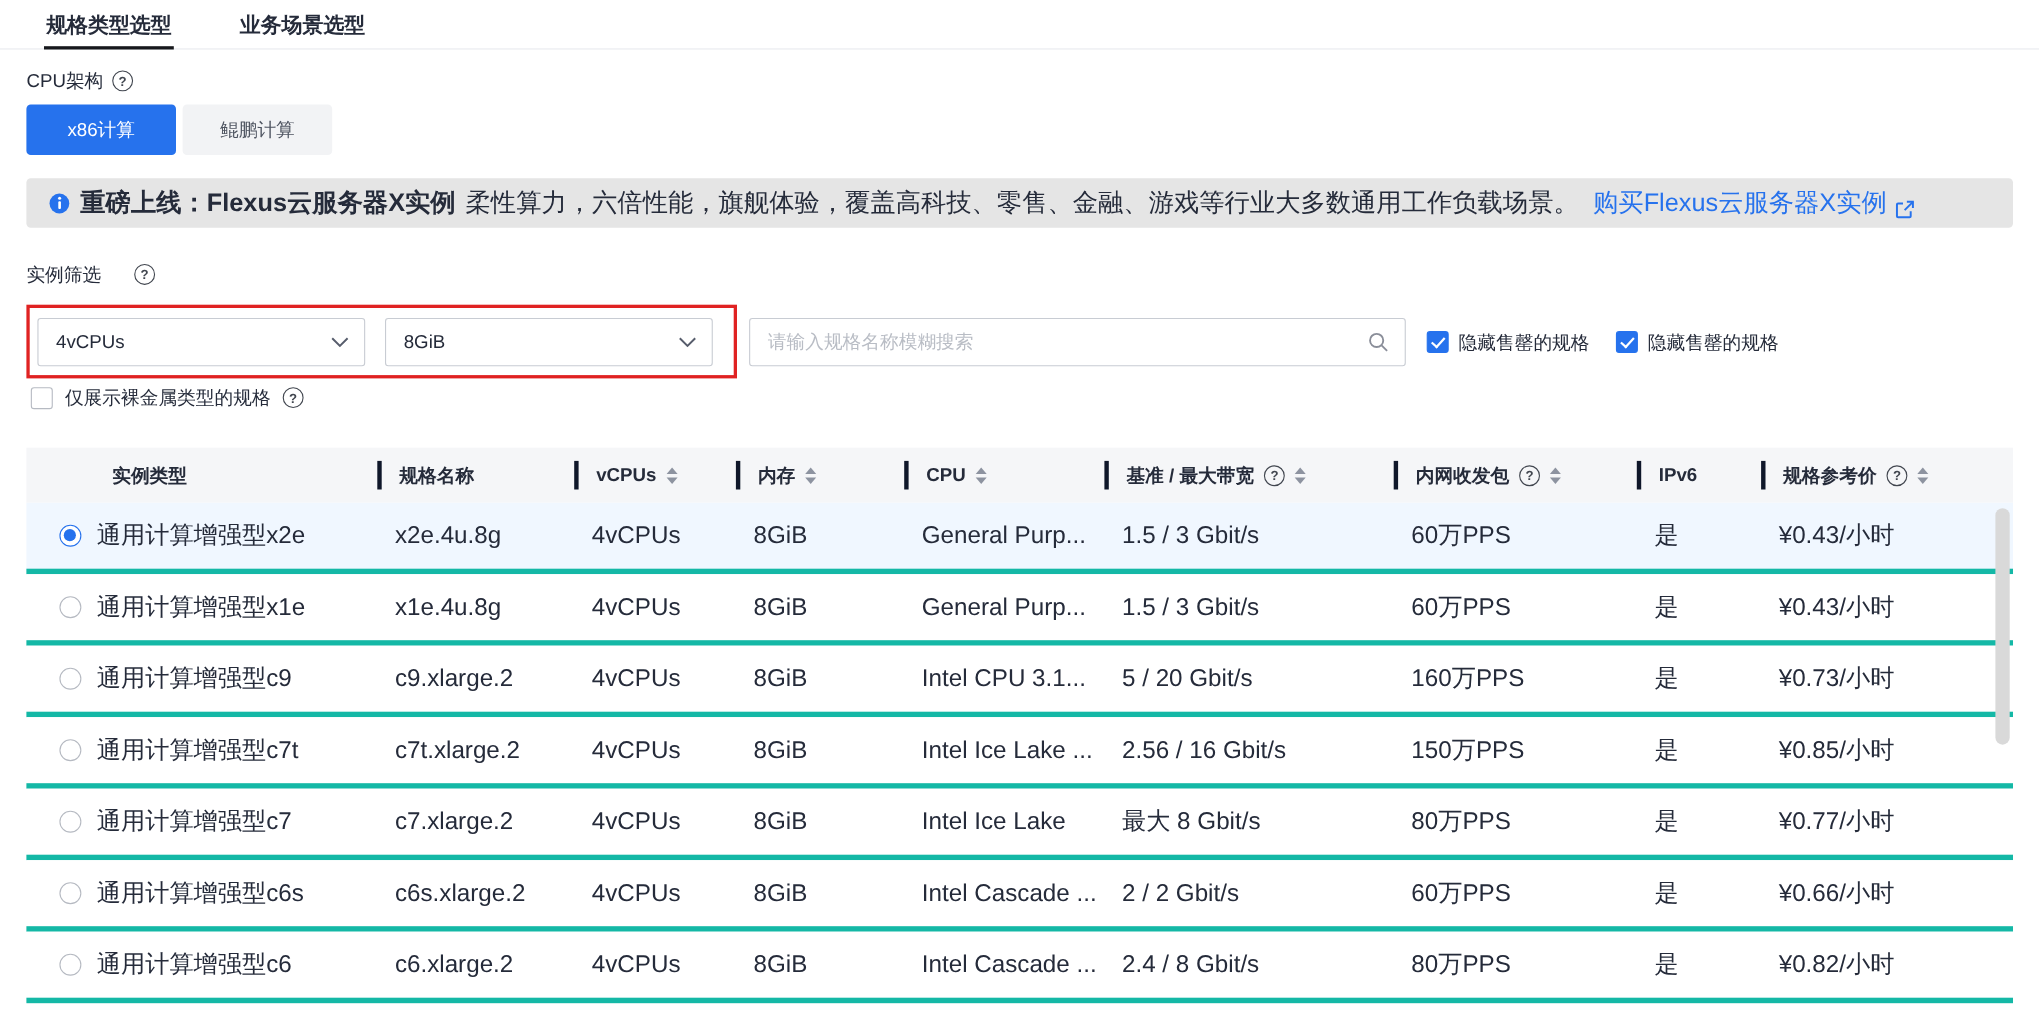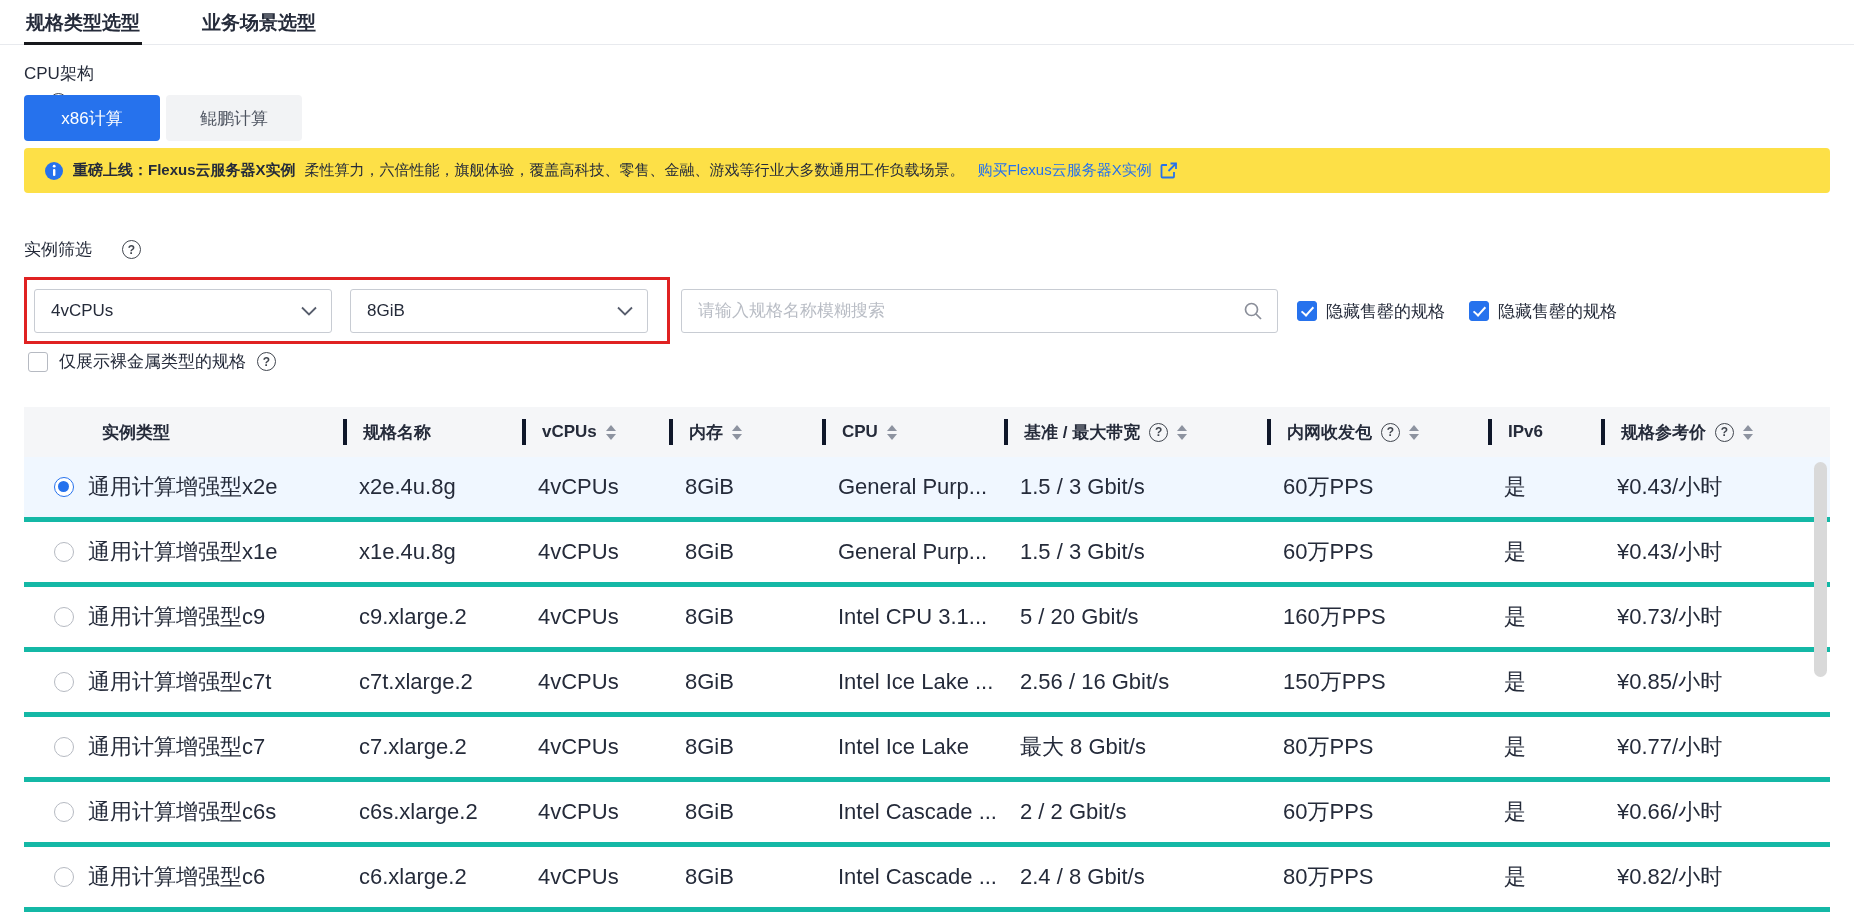--- a/index.html
+++ b/index.html
@@ -4,44 +4,44 @@
 <style>
   * { box-sizing: border-box; margin: 0; padding: 0; }
   html,body { background:#fff; }
   body {
     font-family: "Liberation Sans", "DejaVu Sans", sans-serif;
     color:#252b3a;
   }
   .page { position:relative; width:1854px; height:917px; overflow:hidden; background:#fff; }
 
   
-  .tabbar { position:absolute; left:0; top:0; width:100%; height:45px; border-bottom:1px solid #e8eaee; display:flex; padding-left:24px; }
+  .tabbar { position:absolute; left:0; top:0; width:100%; height:45px; border-bottom:1px solid #e8eaee; display:flex; padding-left:40px; }
   .tab { font-size:19px; font-weight:700; padding:10px 2px 12px; margin-right:58px; cursor:pointer; color:#252b3a; position:relative; }
   .tab.active::after { content:""; position:absolute; left:0; right:0; bottom:-1px; height:3px; background:#17181c; }
   .tab.inactive { font-weight:700; color:#252b3a; }
 
   
   .section-label { position:absolute; left:24px; font-size:17px; color:#252b3a; display:flex; align-items:center; gap:8px; }
-  .cpu-label { top:62px;flex-direction:column; }
+  .cpu-label { top:62px; }
   .filter-label { top:238px;gap:30px; }
 
   .help-ic { display:inline-flex; width:19px; height:19px; border:1.5px solid #41464f; border-radius:50%;
     align-items:center; justify-content:center; font-size:12px; font-weight:700; color:#41464f; line-height:1; flex:0 0 auto; }
 
   
   .arch-row { position:absolute; left:24px; top:95px; display:flex; gap:6px; }
   .arch-btn { height:46px; min-width:136px; padding:0 26px; border:none; border-radius:4px; font-size:17px; cursor:pointer;
     font-family:inherit; background:#f2f3f5; color:#4e5460; }
   .arch-btn.selected { background:#2672ED; color:#fff; }
 
   
-  .banner { position:absolute; left:24px; top:148px; width:1806px; height:45px; background:#fde047; border-radius:4px;
-    display:flex; align-items:center; padding:0 20px; font-size:15px; gap:9px; }
+  .banner { position:absolute; left:24px; top:162px; width:1806px; height:45px; background:#e5e5e5; border-radius:4px;
+    display:flex; align-items:center; padding:0 20px; font-size:23px; gap:9px; }
   .banner .bold { font-weight:700; }
-  .banner a { color:#2672ED; text-decoration:none; display:inline-flex; align-items:flex-start; gap:7px; margin-left:4px; cursor:pointer; }
+  .banner a { color:#2672ED; text-decoration:none; display:inline-flex; align-items:flex-end; gap:7px; margin-left:4px; cursor:pointer; }
 
   
   .red-box { position:absolute; left:24px; top:277px; width:646px; height:67px; border:3px solid #e02222; }
   .select { position:absolute; top:289px; height:44px; background:#fff; border:1px solid #c8ccd3; border-radius:3px;
     display:flex; align-items:center; justify-content:space-between; padding:0 14px 0 16px; font-size:17px; cursor:pointer; }
   .select-vcpu { left:34px; width:298px; }
   .select-mem  { left:350px; width:298px; }
 
   .search-box { position:absolute; left:681px; top:289px; width:597px; height:44px; background:#fff; border:1px solid #c8ccd3;
     border-radius:3px; display:flex; align-items:center; padding:0 14px 0 16px; }

